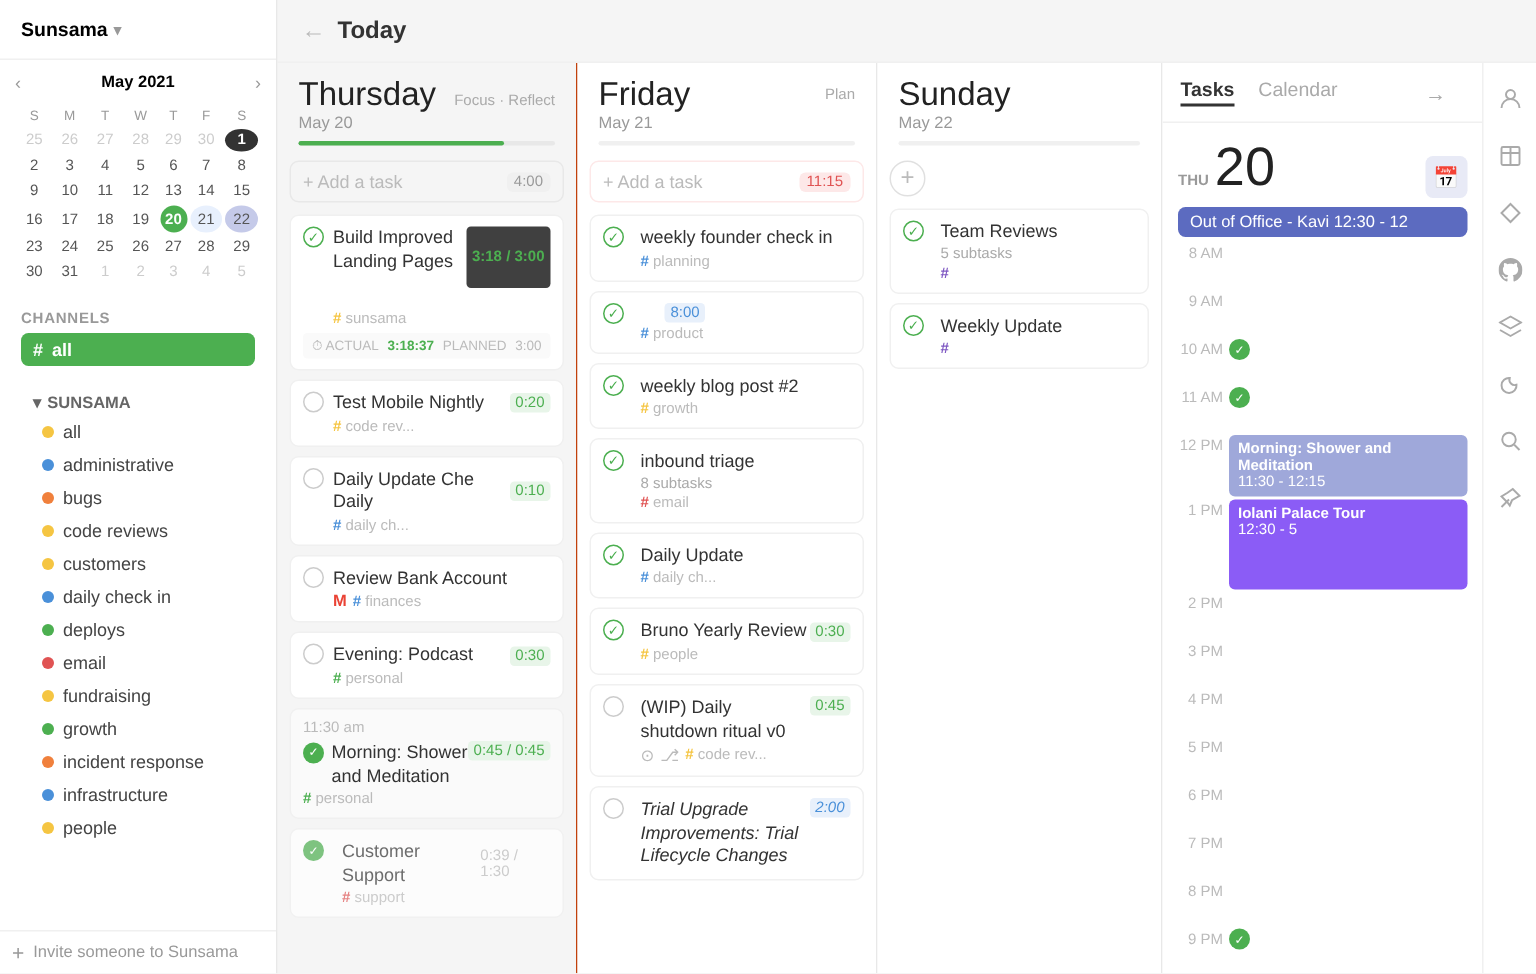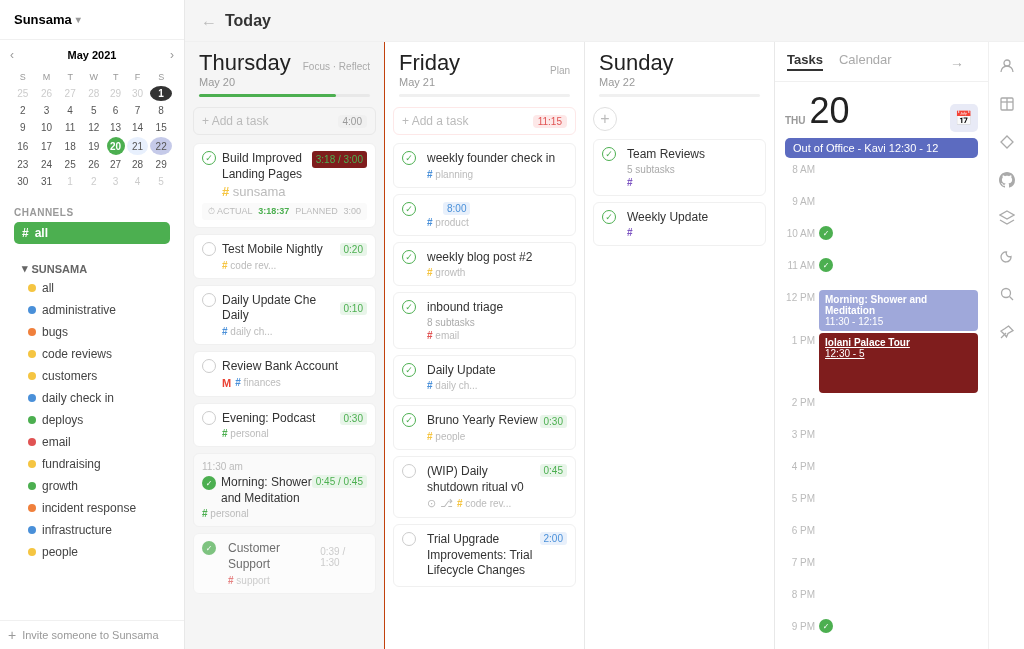--- a/index.html
+++ b/index.html
@@ -249,23 +249,23 @@
             <span style="color:#bbb;font-size:12px;">+ Add a task</span>
             <span class="time-badge">4:00</span>
           </div>
 
           <div class="task-card">
             <div class="task-row-main">
               <div class="task-checkbox checked"></div>
               <div style="flex:1;">
                 <div style="display:flex;justify-content:space-between;align-items:flex-start;">
                   <span class="task-title">Build Improved Landing Pages</span>
-                  <span style="font-size:10px;background:#7f1d1d;color:#4caf50;padding:3px 4px;border-radius:3px;white-space:nowrap;">3:18 / 3:00</span>
-                </div>
-                <div style="font-size:13px;color:#bbb;margin-top:2px;"><span style="color:#f5c542;font-weight:700;">#</span> sunsama</div>
+                  <span style="font-size:10px;background:#404040;color:#4caf50;padding:15px 4px;border-radius:3px;white-space:nowrap;font-weight:bold;">3:18 / 3:00</span>
+                </div>
+                <div style="font-size:10px;color:#bbb;margin-top:15px;"><span style="color:#f5c542;font-weight:700;">#</span> sunsama</div>
               </div>
             </div>
             <div style="display:flex;justify-content:space-between;font-size:9px;color:#bbb;margin-top:4px;padding:3px 6px;background:#fafafa;border-radius:3px;">
               <span>⏱ ACTUAL</span>
               <span style="color:#4caf50;font-weight:600;">3:18:37</span>
               <span>PLANNED</span>
               <span>3:00</span>
             </div>
           </div>
 
@@ -350,21 +350,21 @@
                 <div style="font-size:10px;color:#bbb;margin-top:2px;"><span style="color:#e05353;font-weight:700;">#</span> support</div>
               </div>
             </div>
           </div>
 
         </div>
       </div>
 
       <div style="width:200px;flex-shrink:0;border-right:1px solid #e8e8e8;overflow:hidden;display:flex;flex-direction:column;background:#fff;">
         <div style="padding:8px 14px 4px;">
-          <div style="display:flex;justify-content:space-between;align-items:flex-end;">
+          <div style="display:flex;justify-content:space-between;align-items:center;">
             <span style="font-size:22px;font-weight:300;color:#222;">Friday</span>
             <span style="font-size:10px;color:#aaa;">Plan</span>
           </div>
           <div style="font-size:11px;color:#999;">May 21</div>
           <div style="height:3px;background:#f0f0f0;margin-top:6px;border-radius:2px;"></div>
         </div>
         <div style="padding:6px 8px;overflow-y:auto;flex:1;">
 
           <div class="add-task-row" style="border-color:#fde8e8;">
             <span style="color:#bbb;font-size:12px;">+ Add a task</span>
@@ -451,21 +451,21 @@
                   <span style="font-size:10px;color:#bbb;"><span style="color:#f5c542;font-weight:700;">#</span> code rev...</span>
                 </div>
               </div>
             </div>
           </div>
 
           <div class="task-card">
             <div class="task-row-main">
               <div class="task-checkbox"></div>
               <div style="flex:1;margin-left:5px;">
-                <div style="display:flex;justify-content:space-between;align-items:flex-start;">
+                <div style="display:flex;justify-content:space-between;align-items:flex-start;font-style:italic;">
                   <span class="task-title">Trial Upgrade Improvements: Trial Lifecycle Changes</span>
                   <span style="font-size:10px;background:#e8f0fb;color:#4a90d9;padding:1px 4px;border-radius:3px;white-space:nowrap;">2:00</span>
                 </div>
               </div>
             </div>
           </div>
 
         </div>
       </div>
 
@@ -572,21 +572,21 @@
                 <div style="background:#9fa8da;color:white;border-radius:4px;padding:4px 6px;font-size:10px;">
                   <div style="font-weight:600;">Morning: Shower and Meditation</div>
                   <div>11:30 - 12:15</div>
                 </div>
               </div>
             </div>
 
             <div class="time-slot">
               <span class="time-slot-label">1 PM</span>
               <div class="time-slot-content">
-                <div style="background:#7f1d1d;color:white;border-radius:4px;padding:4px 6px;font-size:10px;min-height:60px;text-decoration:underline;">
+                <div style="background:#8b5cf6;color:white;border-radius:4px;padding:4px 6px;font-size:10px;min-height:60px;">
                   <div style="font-weight:600;">Iolani Palace Tour</div>
                   <div>12:30 - 5</div>
                 </div>
               </div>
             </div>
 
             <div class="time-slot">
               <span class="time-slot-label">2 PM</span>
               <div class="time-slot-content"></div>
             </div>

